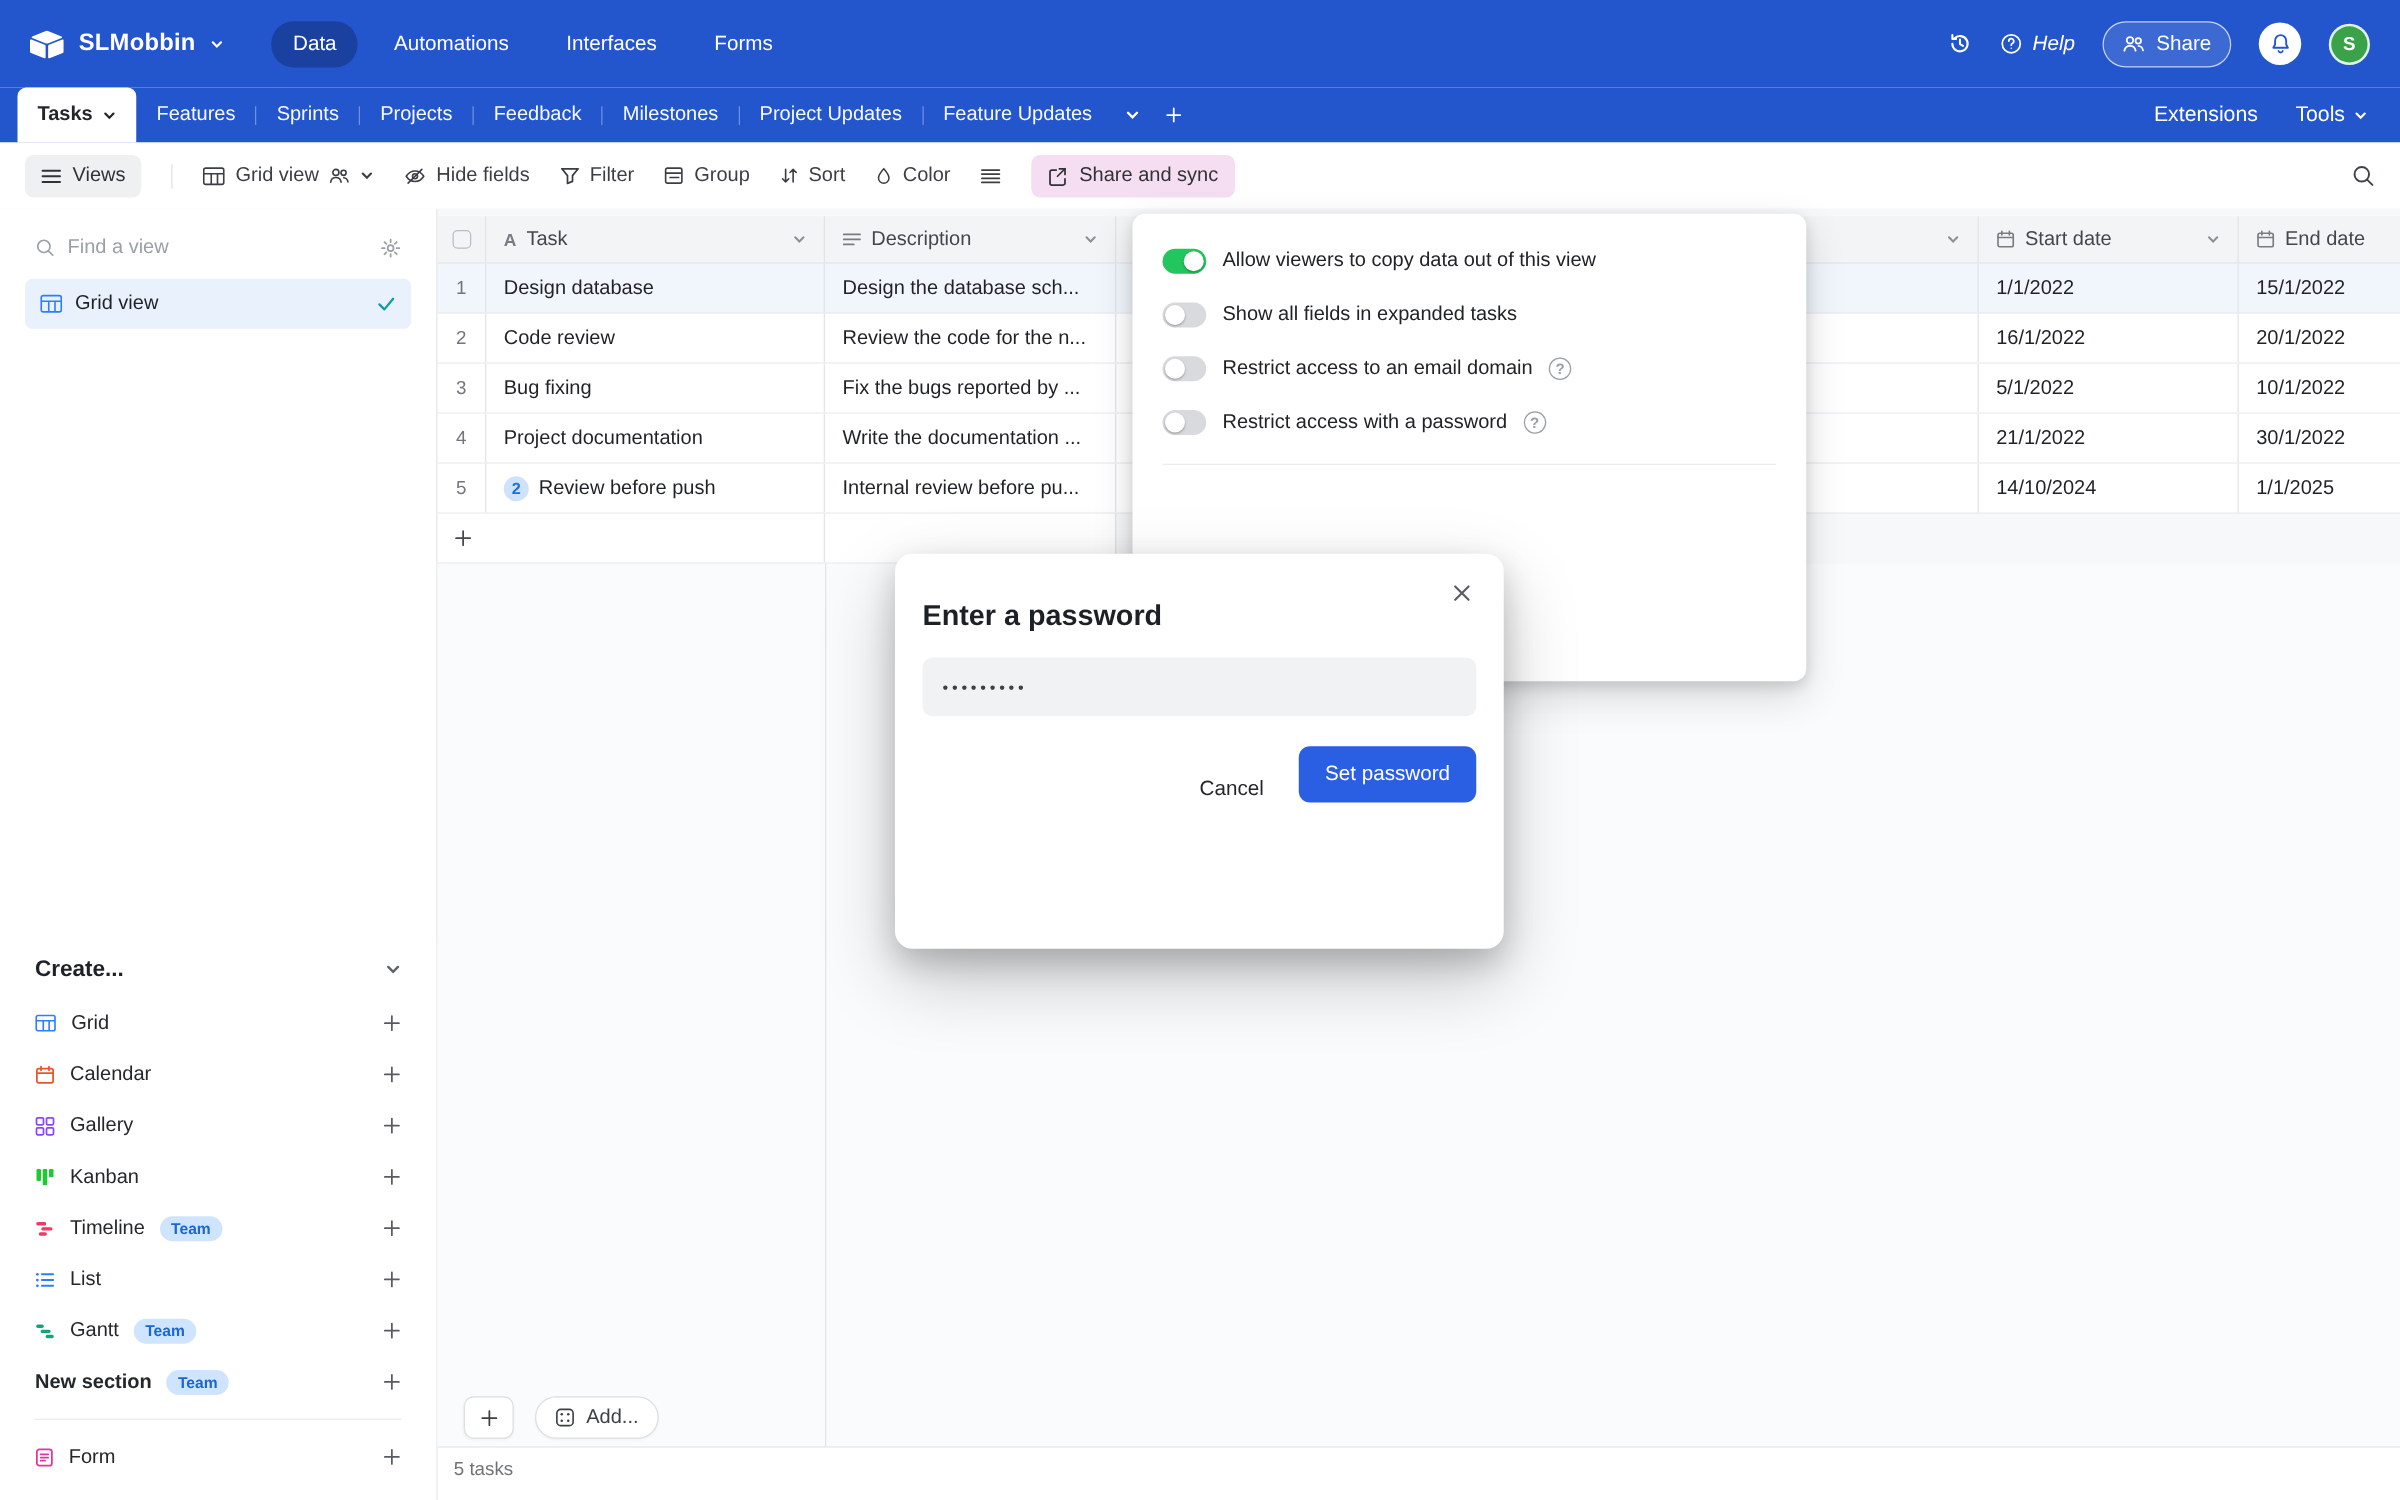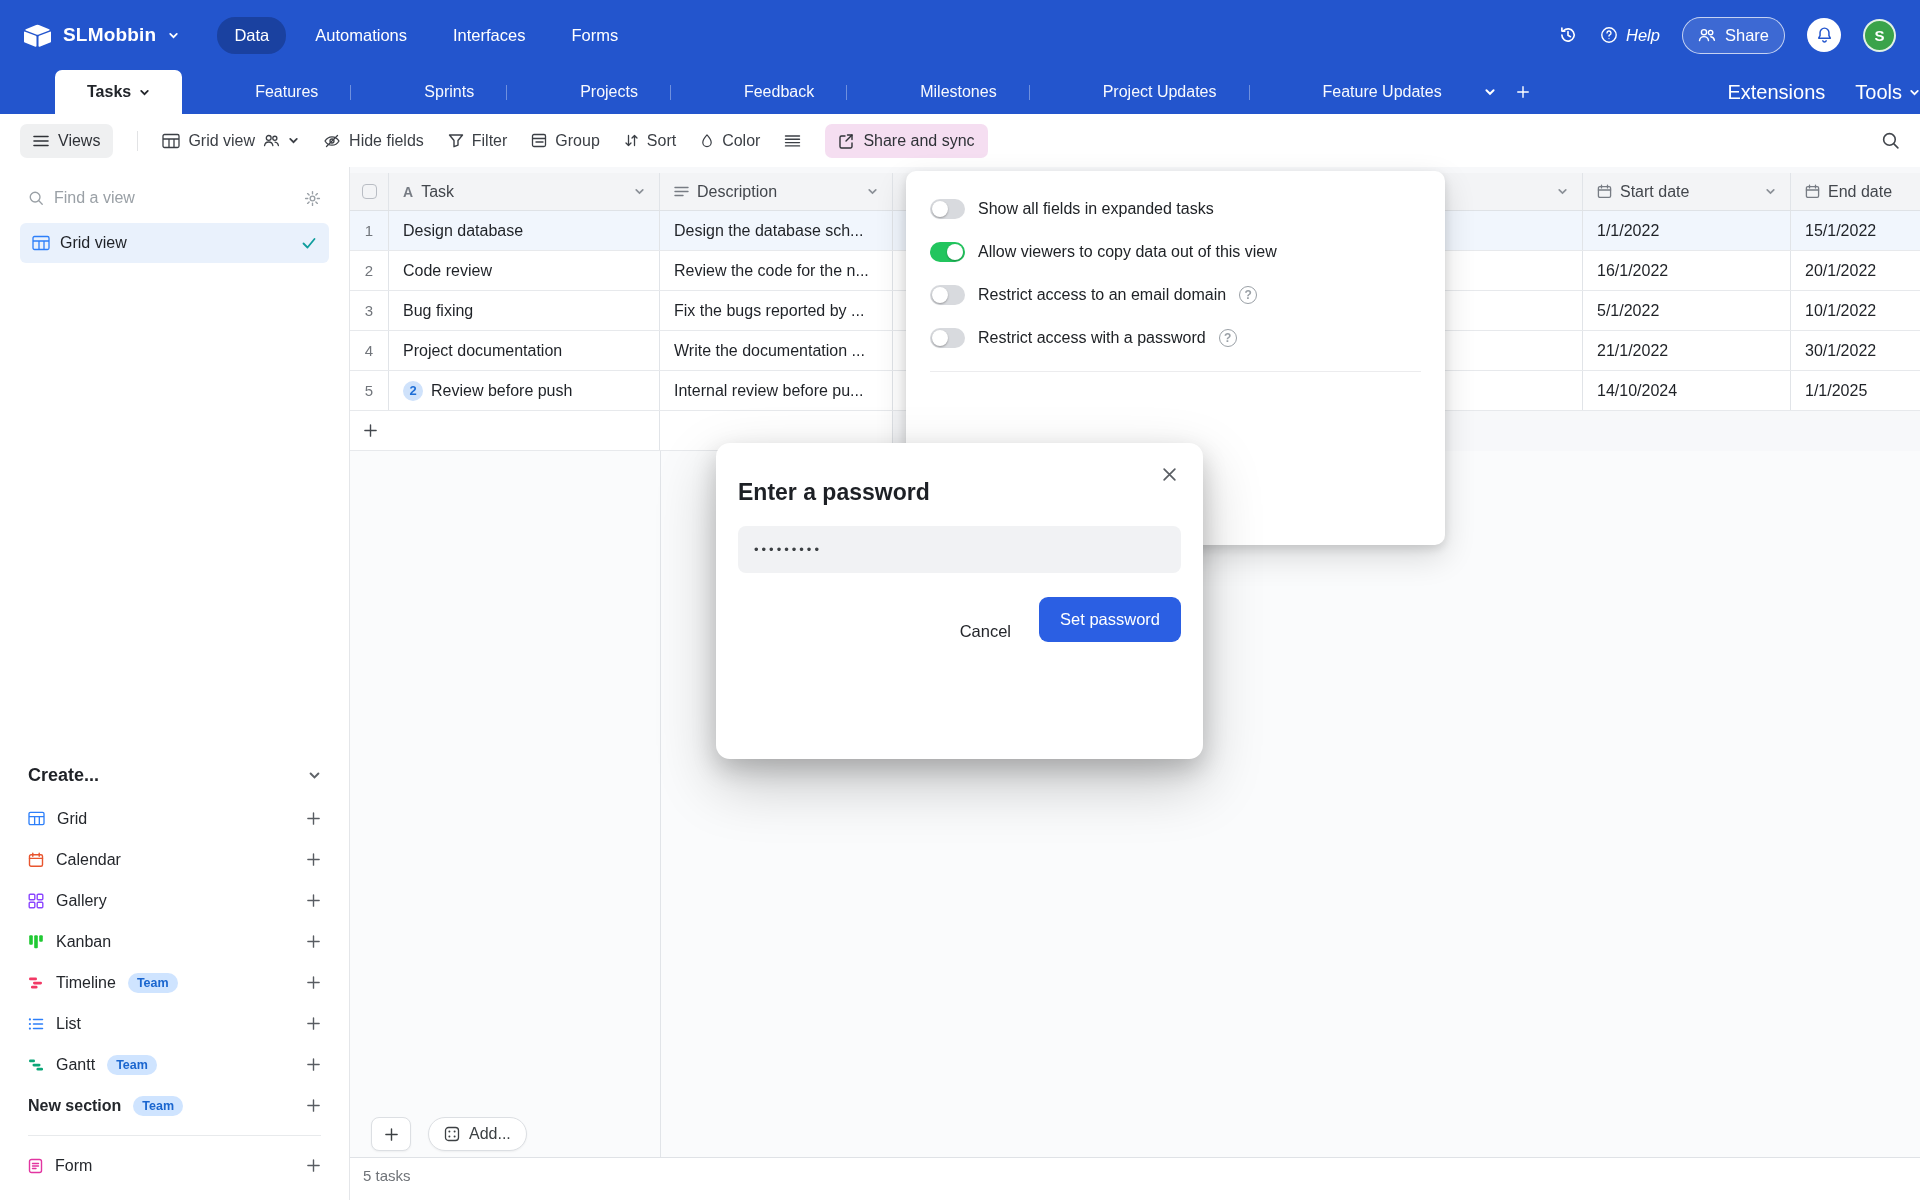--- a/index.html
+++ b/index.html
@@ -20,25 +20,25 @@
   .sharebtn { display:flex; gap:9px; align-items:center; font-size:16.5px; padding:8px 15px;
               border:1px solid rgba(255,255,255,.7); border-radius:19px; background:rgba(255,255,255,.12); }
   .bellbtn { width:34px; height:34px; border-radius:50%; background:#fff; color:#2355cd;
              display:flex; align-items:center; justify-content:center; }
   .avatar { width:33px; height:33px; border-radius:50%; background:#3aa34a; border:2px solid rgba(255,255,255,.85);
             display:flex; align-items:center; justify-content:center; font-size:15px; font-weight:700; color:#fff; }
 
   
   .tabsbar { height:44px; background:#2355cd; display:flex; align-items:center; padding-left:14px; color:#fff; }
   .tabs { display:flex; align-items:center; height:44px; }
-  .tab { font-size:16px; padding:0 32px; height:44px; display:flex; align-items:center; gap:8px; color:rgba(255,255,255,.97);margin-left:41px; }
+  .tab { font-size:16px; padding:0 16px; height:44px; display:flex; align-items:center; gap:8px; color:rgba(255,255,255,.97); }
   .tab.active { background:#fff; color:#22252a; border-radius:7px 7px 0 0; font-weight:700; }
   .tabdiv { width:1px; height:15px; background:rgba(255,255,255,.35); }
   .tabicon { color:#fff; padding:0 10px; display:flex; align-items:center; height:44px; }
-  .tabsright { margin-left:auto; display:flex; align-items:center; gap:30px; font-size:20px; }
+  .tabsright { margin-left:auto; display:flex; align-items:center; gap:30px; padding-right:26px; font-size:17px; }
   .toolsitem { display:flex; align-items:center; gap:7px; }
 
   
   .toolbar { height:53px; background:#fff; display:flex; align-items:center; padding:0 20px; gap:24px;
              color:#3b3f45; font-size:16px; }
   .tbitem { display:flex; align-items:center; gap:8px; }
   .viewsbtn { background:#eff0f1; border-radius:7px; padding:8px 13px; display:flex; gap:9px; align-items:center; color:#2f3237; }
   .tbsep { width:1px; height:20px; background:#e2e3e5; }
   .sharesync { background:#f5def1; border-radius:7px; padding:8px 13px; display:flex; gap:9px; align-items:center; color:#2f3237; }
   .tbsearch { margin-left:auto; color:#41454b; display:flex; align-items:center; }
@@ -622,26 +622,26 @@
 
       <div class="statusbar">
         <span>5 tasks</span>
       </div>
     </main>
   </div>
 
   <div class="popover">
     <div class="popbody">
       <div class="optrow">
+        <span class="toggle on"></span>
+        <span>Allow viewers to copy data out of this view</span>
+      </div>
+      <div class="optrow">
         <span class="toggle"></span>
         <span>Show all fields in expanded tasks</span>
-      </div>
-      <div class="optrow">
-        <span class="toggle on"></span>
-        <span>Allow viewers to copy data out of this view</span>
       </div>
       <div class="optrow">
         <span class="toggle"></span>
         <span>Restrict access to an email domain</span>
         <span class="qicon">?</span>
       </div>
       <div class="optrow">
         <span class="toggle"></span>
         <span>Restrict access with a password</span>
         <span class="qicon">?</span>

